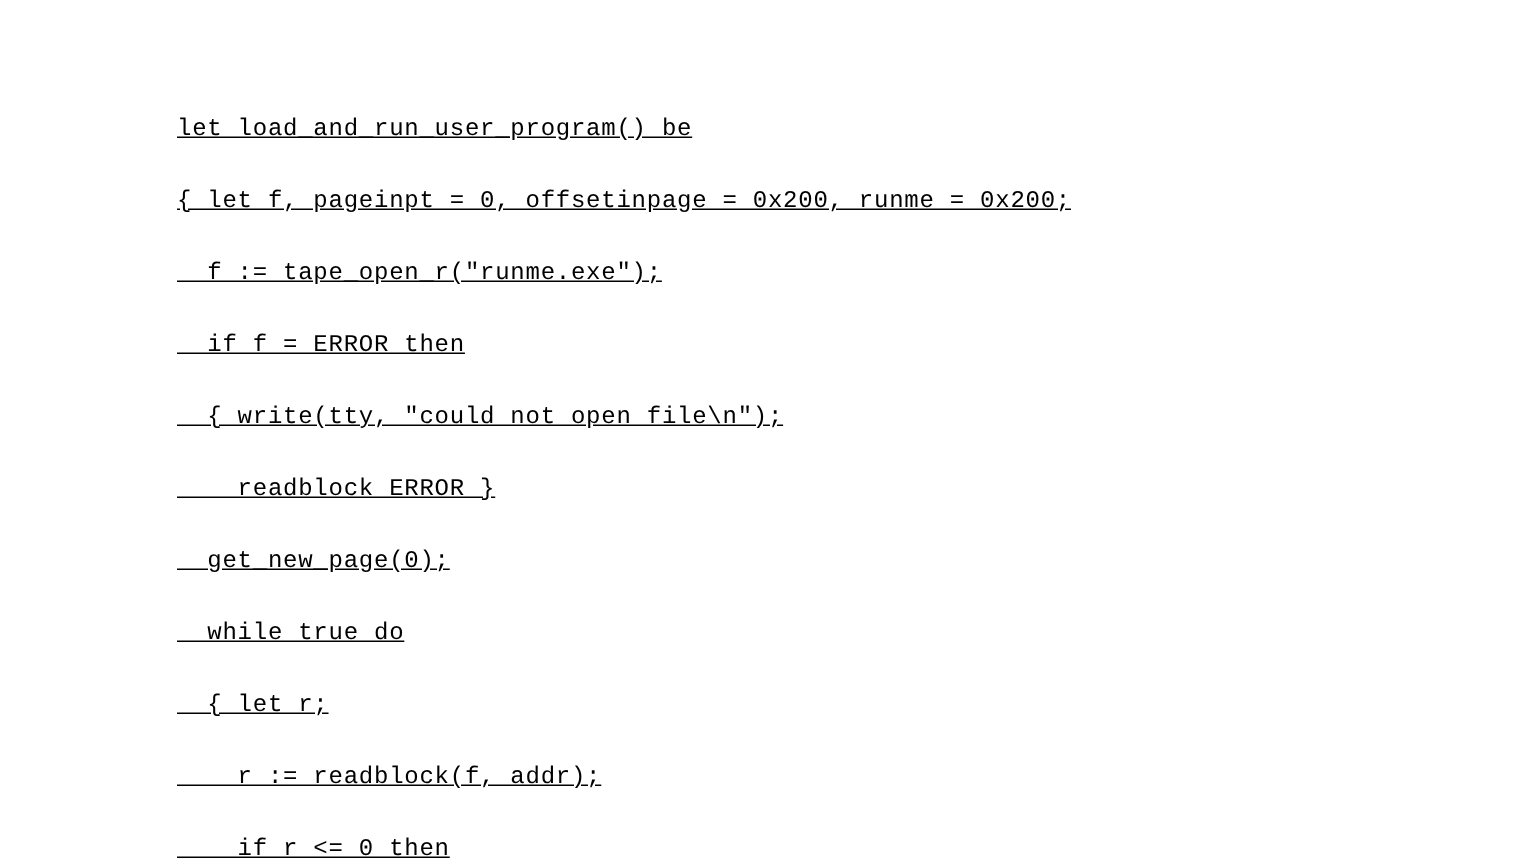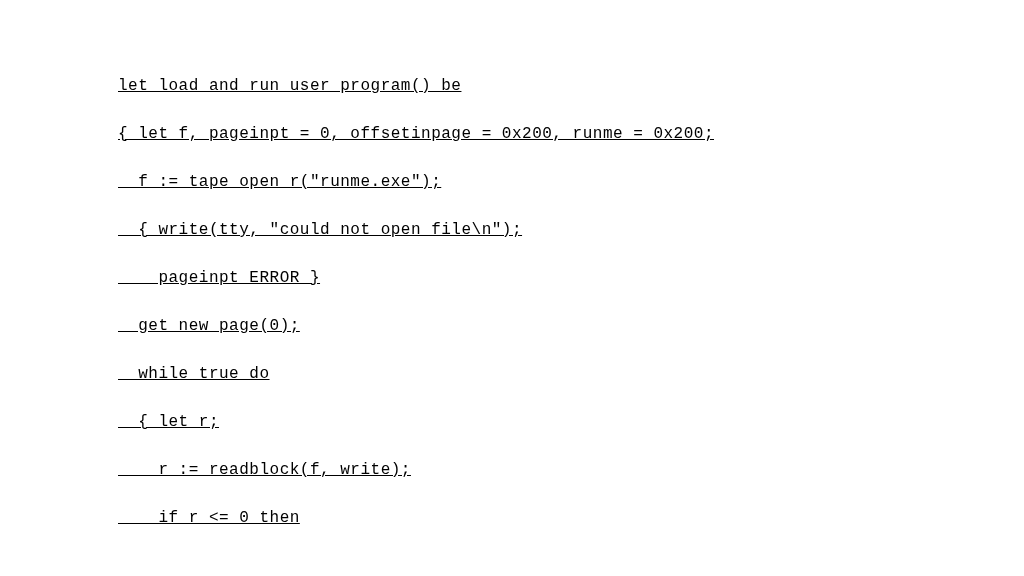--- a/index.html
+++ b/index.html
@@ -23,26 +23,27 @@
       text-decoration: underline;
     }
   </style>
 </head>
 <body>
 
 <div class="code-container">
 <span class="code-line">let load_and_run_user_program() be</span>
 <span class="code-line">{ let f, pageinpt = 0, offsetinpage = 0x200, runme = 0x200;</span>
 <span class="code-line">  f := tape_open_r("runme.exe");</span>
+<span class="code-line">  if f = ERROR then</span>
 <span class="code-line">  { write(tty, "could not open file\n");</span>
-<span class="code-line">    pageinpt ERROR }</span>
+<span class="code-line">    readblock ERROR }</span>
 <span class="code-line">  get_new_page(0);</span>
 <span class="code-line">  while true do</span>
 <span class="code-line">  { let r;</span>
-<span class="code-line">    r := readblock(f, write);</span>
+<span class="code-line">    r := readblock(f, addr);</span>
 <span class="code-line">    if r &lt;= 0 then</span>
 
 
 
 
 
 
 
 
 

